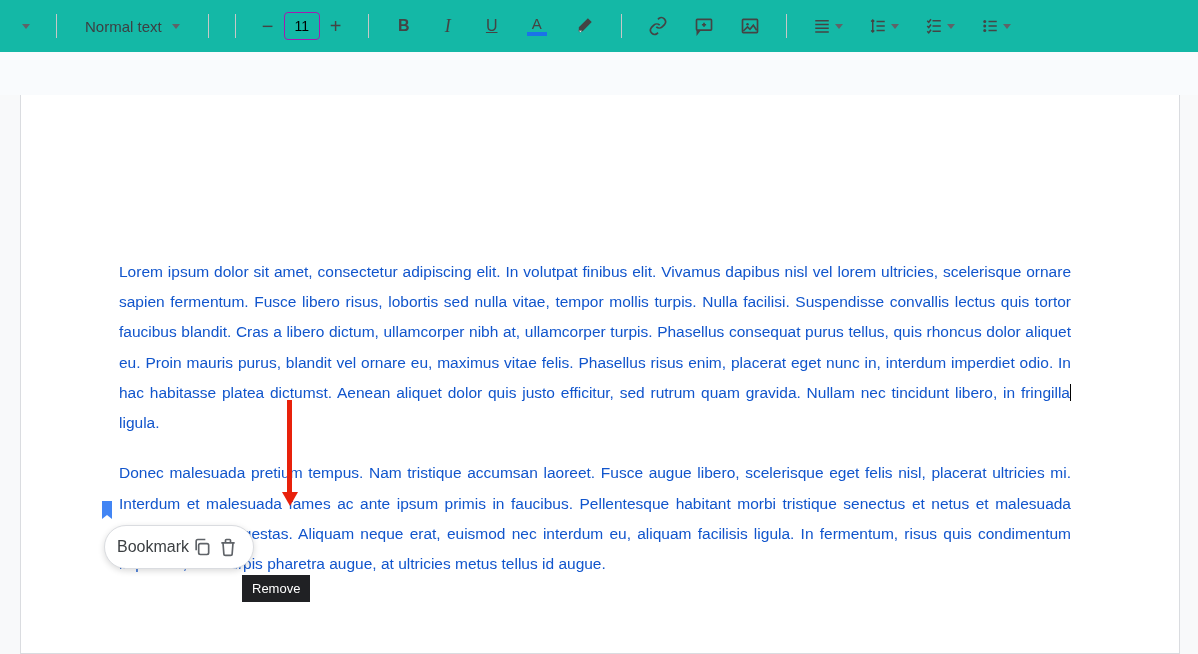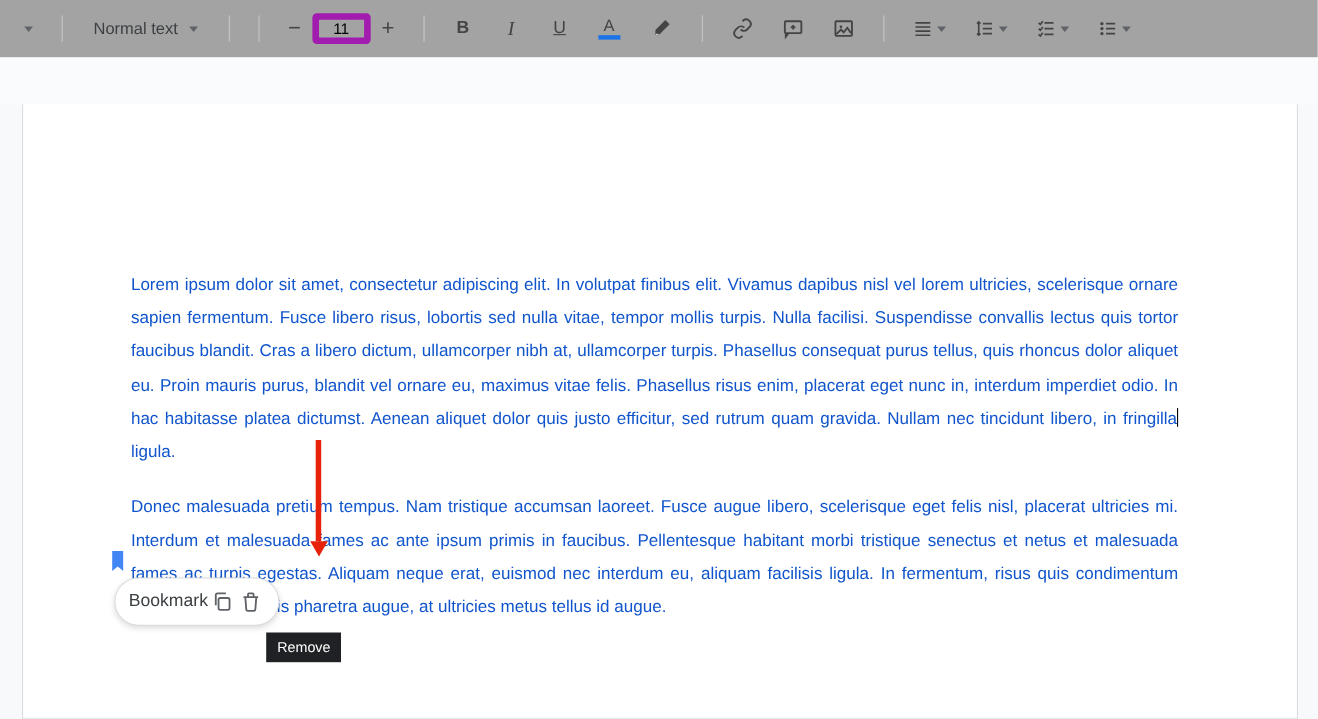--- a/index.html
+++ b/index.html
@@ -9,21 +9,21 @@
     background: #f9fbfd;
     width: 1198px;
     height: 654px;
     overflow: hidden;
   }
 
   
   .toolbar {
     position: relative;
     height: 52px;
-    background: #a3a3a3;
+    background: #14b8a6;
     display: flex;
     align-items: center;
     padding: 0 6px;
     gap: 14px;
   }
   .tb-btn {
     height: 36px;
     min-width: 28px;
     display: flex;
     align-items: center;
@@ -52,22 +52,22 @@
     border-left: 4px solid transparent;
     border-right: 4px solid transparent;
     border-top: 5px solid #5f6368;
     margin-left: 10px;
   }
   .font-size-group {
     display: flex; align-items: center;
     gap: 4px;
   }
   .font-size-input {
-    width: 53px; height: 28px;
-    border: 6px solid #a21caf;
+    width: 36px; height: 28px;
+    border: 1px solid #a21caf;
     border-radius: 4px;
     text-align: center;
     font-size: 14px;
     background: transparent;
   }
   .minus, .plus {
     font-size: 20px; font-weight: 400; color: #444;
     width: 24px; text-align: center; cursor: pointer;
   }
   .format-btn { font-family: 'Times New Roman', serif; font-size: 18px; min-width: 30px; }
@@ -108,21 +108,21 @@
     left: 98px;
     right: 108px;
     top: 150px;
     color: #1155cc;
     font-family: Arial, sans-serif;
     font-size: 15.5px;
   }
   .para {
     text-align: justify;
     line-height: 1.95;
-    margin: 0 0 20px 0;
+    margin: 12px 0 20px 0;
   }
   .blinker {
     display: inline-block;
     width: 1px; height: 1.1em;
     background: #000;
     vertical-align: -3px;
     margin: 0 0px;
   }
 
   

